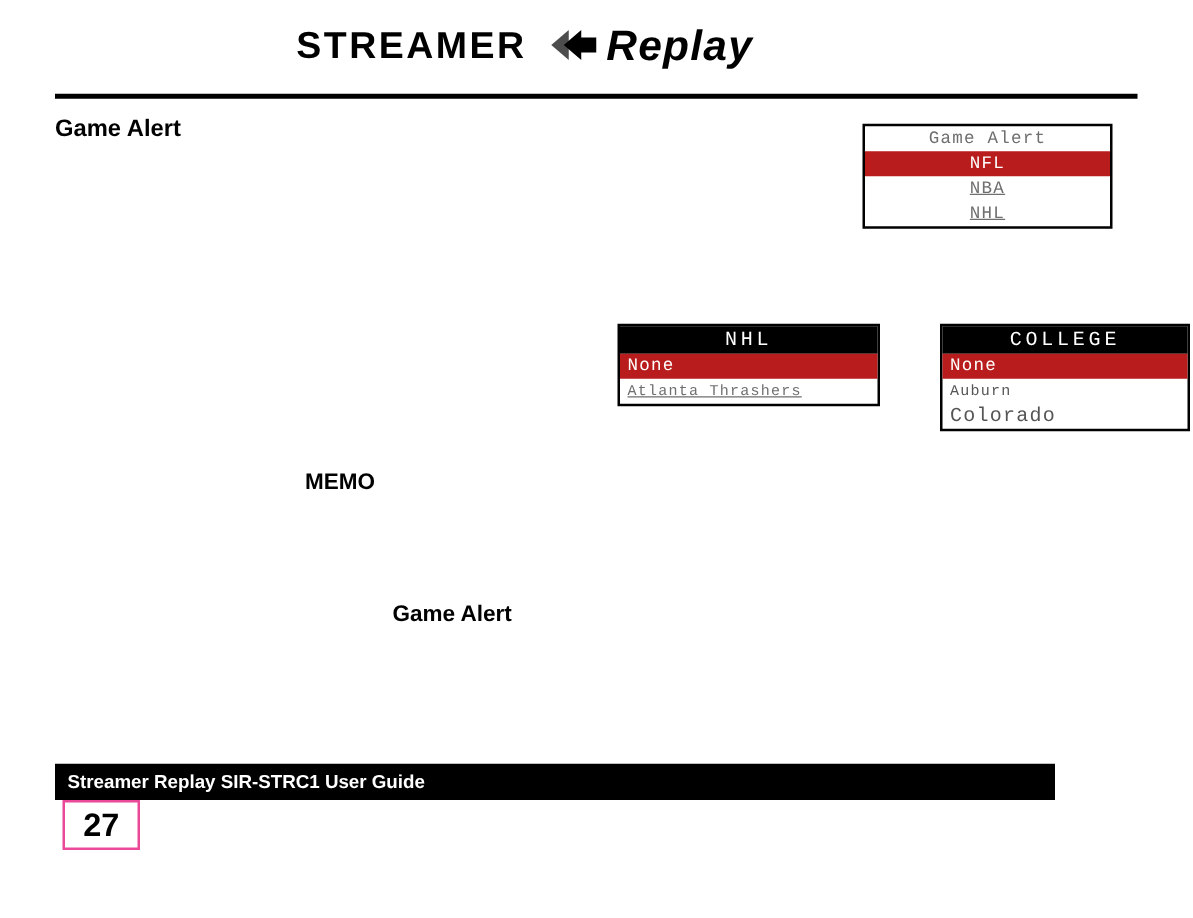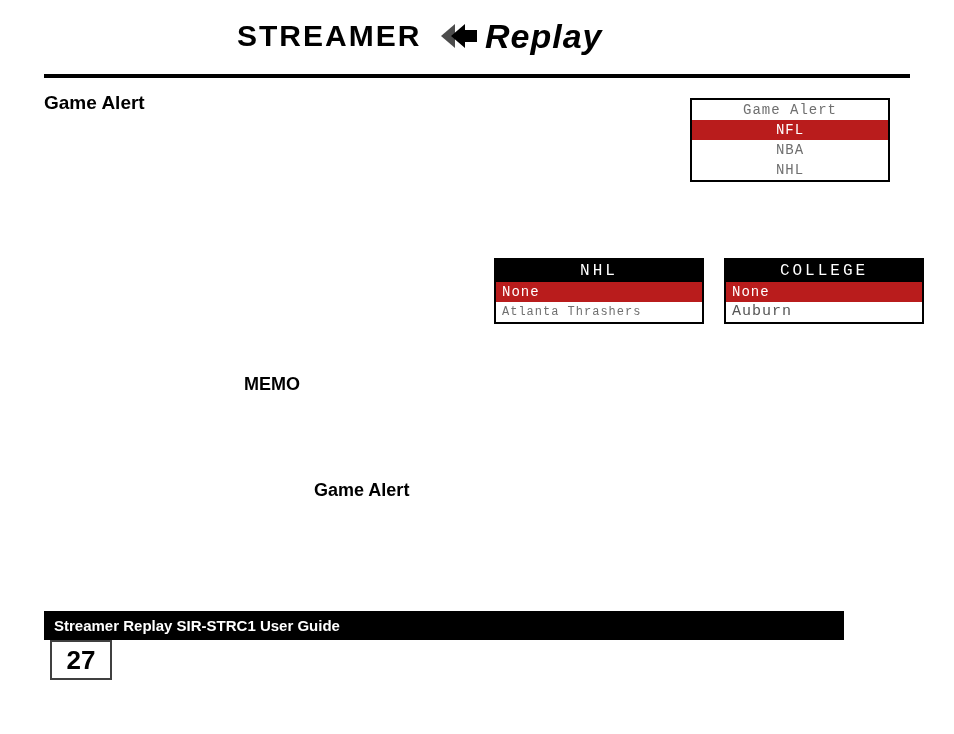--- a/index.html
+++ b/index.html
@@ -75,44 +75,44 @@
     padding: 0 6px;
     letter-spacing: 1px;
     white-space: nowrap;
     overflow: hidden;
   }
   .lcd-row.center { text-align: center; }
   .lcd-sel {
     background: #b91c1c;
     color: #fff;
   }
-  .lcd-faint { color: #6f6f6f; }
+  .lcd-faint { color: #6f6f6f; text-decoration: underline; }
   #lcd1 { top: 6px; right: 20px; width: 200px; }
   #lcd2 { top: 166px; left: 450px; width: 210px; }
-  #lcd3 { top: 166px; left: 680px; width: 200px; }
+  #lcd3 { top: 166px; left: 708px; width: 200px; }
   .footer {
     position: absolute;
     left: 44px;
     right: 44px;
     bottom: 54px;
   }
   .footer-bar {
     background: #000;
     color: #fff;
     font-weight: bold;
     font-size: 15px;
     padding: 6px 10px;
     display: inline-block;
     width: 800px;
     vertical-align: middle;
     margin-top: 28px;
   }
   .page-num {
     display: inline-block;
-    border: 2px solid #404040;
+    border: 2px solid #ec4899;
     font-size: 26px;
     font-weight: bold;
     width: 62px;
     height: 40px;
     text-align: center;
     line-height: 36px;
     vertical-align: middle;
     margin-left: 6px;
   }
 </style>
@@ -144,21 +144,22 @@
 
     <div id="lcd2" class="lcd">
       <div class="lcd-title-wide">NHL</div>
       <div class="lcd-row lcd-sel">None</div>
       <div class="lcd-row lcd-faint" style="font-size:12px;">Atlanta Thrashers</div>
     </div>
 
     <div id="lcd3" class="lcd">
       <div class="lcd-title-wide">COLLEGE</div>
       <div class="lcd-row lcd-sel">None</div>
-      <div class="lcd-row" style="font-size:15px;color:#555;">Auburn</div>
+      <div class="lcd-row" style="font-size:12px;color:#555;">Auburn</div>
+      <div class="lcd-row" style="font-size:16px;color:#555;">Colorado</div>
     </div>
 
     <div class="memo-label">MEMO</div>
     <div class="ga-label">Game Alert</div>
   </div>
 </div>
 
 <div class="footer">
   <span class="footer-bar">Streamer Replay SIR-STRC1 User Guide</span>
   <span class="page-num">27</span>

